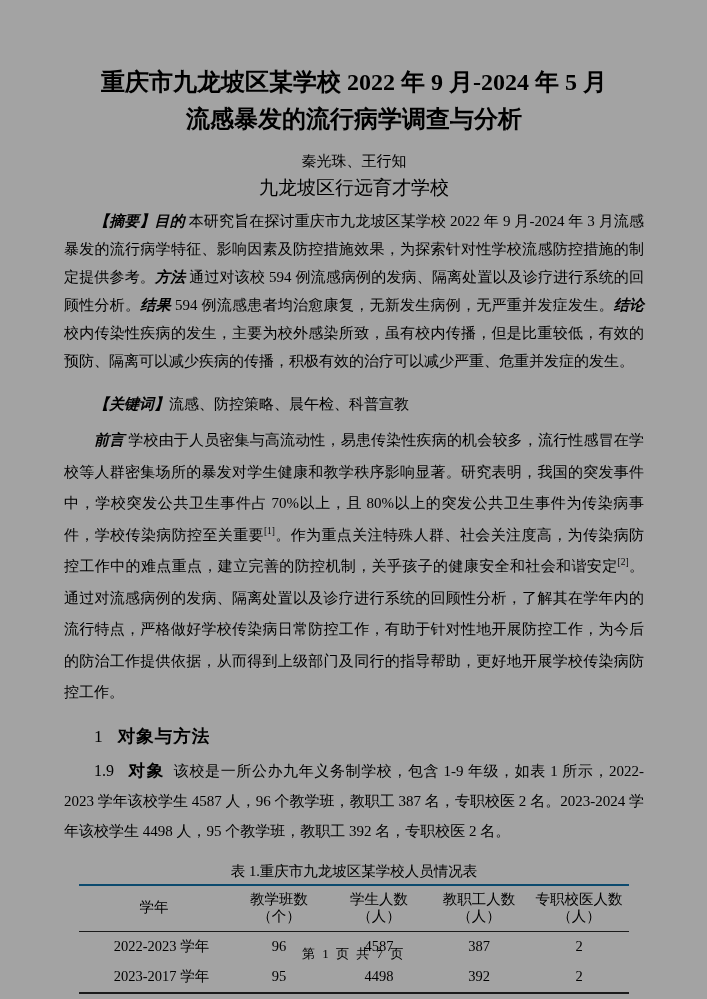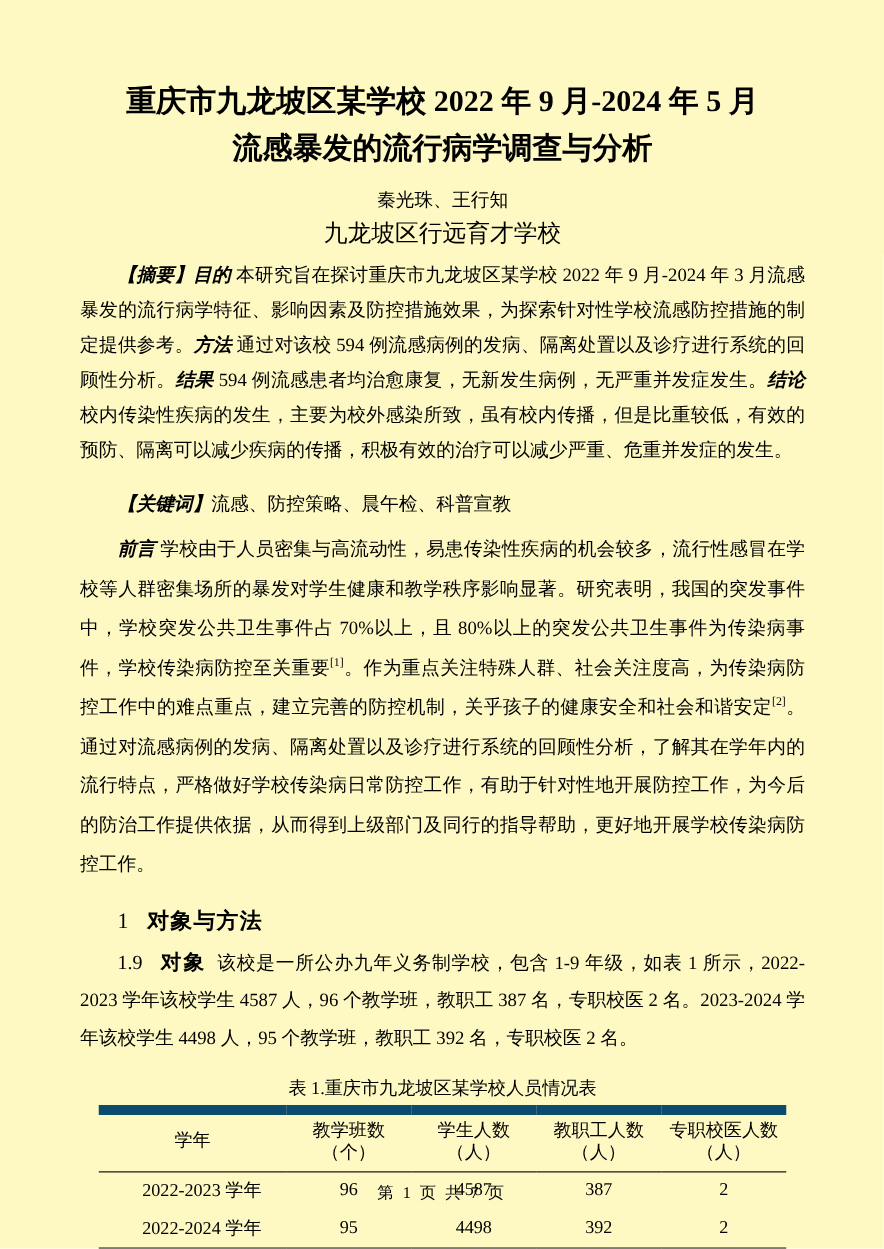--- a/index.html
+++ b/index.html
@@ -1,18 +1,18 @@
 <!DOCTYPE html>
 <html><head>
 <meta charset="utf-8">
 <style>
   html,body { margin:0; padding:0; background:#ffffff; }
   .page {
     position:relative; width:707px; height:999px; margin:0 auto;
-    background:#fef9c3; color:#000;
+    background:#a3a3a3; color:#000;
     font-family:"Liberation Serif","DejaVu Serif",serif;
     overflow:hidden;
   }
   .content { padding:64px 63px 0 64px; }
 
   .title { margin:0; text-align:center; font-weight:bold; font-size:24px; line-height:37px; }
   .title-line { display:block; }
 
   .byline { text-align:center; font-size:15px; margin-top:13px; line-height:20px; }
   .affil  { text-align:center; font-size:19px; margin-top:7px;  line-height:20px; }
@@ -31,21 +31,21 @@
                margin-left:15px; letter-spacing:1px; }
 
   .sub-para { font-size:15px; line-height:30px; text-align:justify; text-indent:2em; margin-top:2px; }
   .sub-num { font-size:16px; }
   .sub-label { font-family:"Liberation Sans","DejaVu Sans",sans-serif; font-weight:bold;
                font-size:16.5px; margin-left:14px; margin-right:9px; letter-spacing:1px; }
 
   .tbl-caption { text-align:center; font-size:14.5px; margin-top:6px; line-height:20px; }
   table.personnel {
     width:550px; margin:3px auto 0; border-collapse:collapse; font-size:14.5px;
-    border-top:8px solid #0c4a6e; border-bottom:2px solid #1a1a1a;
+    border-top:2px solid #0c4a6e; border-bottom:2px solid #1a1a1a;
   }
   table.personnel thead th {
     font-weight:normal; text-align:center; vertical-align:middle;
     padding:5px 2px 6px; line-height:17px; border-bottom:1px solid #1a1a1a;
   }
   table.personnel tbody td { text-align:center; height:30px; padding:0 2px; vertical-align:middle; }
   table.personnel tbody td.year-cell { text-align:center; padding-left:17px; }
 
   .footer { position:absolute; left:0; right:0; bottom:36px; text-align:center;
             font-size:13px; letter-spacing:2px; }
@@ -111,21 +111,21 @@
       </thead>
       <tbody>
         <tr>
           <td class="year-cell">2022-2023 学年</td>
           <td>96</td>
           <td>4587</td>
           <td>387</td>
           <td>2</td>
         </tr>
         <tr>
-          <td class="year-cell">2022-2024 学年</td>
+          <td class="year-cell">2023-2017 学年</td>
           <td>95</td>
           <td>4498</td>
           <td>392</td>
           <td>2</td>
         </tr>
       </tbody>
     </table>
 
   </div>
 

